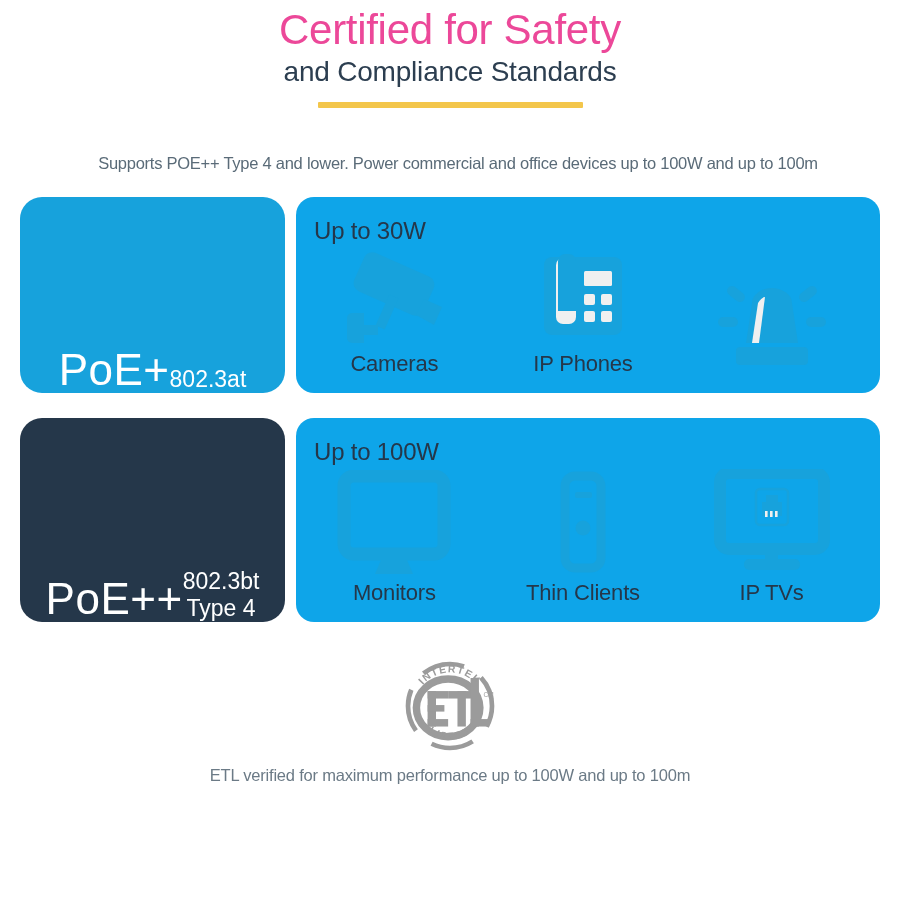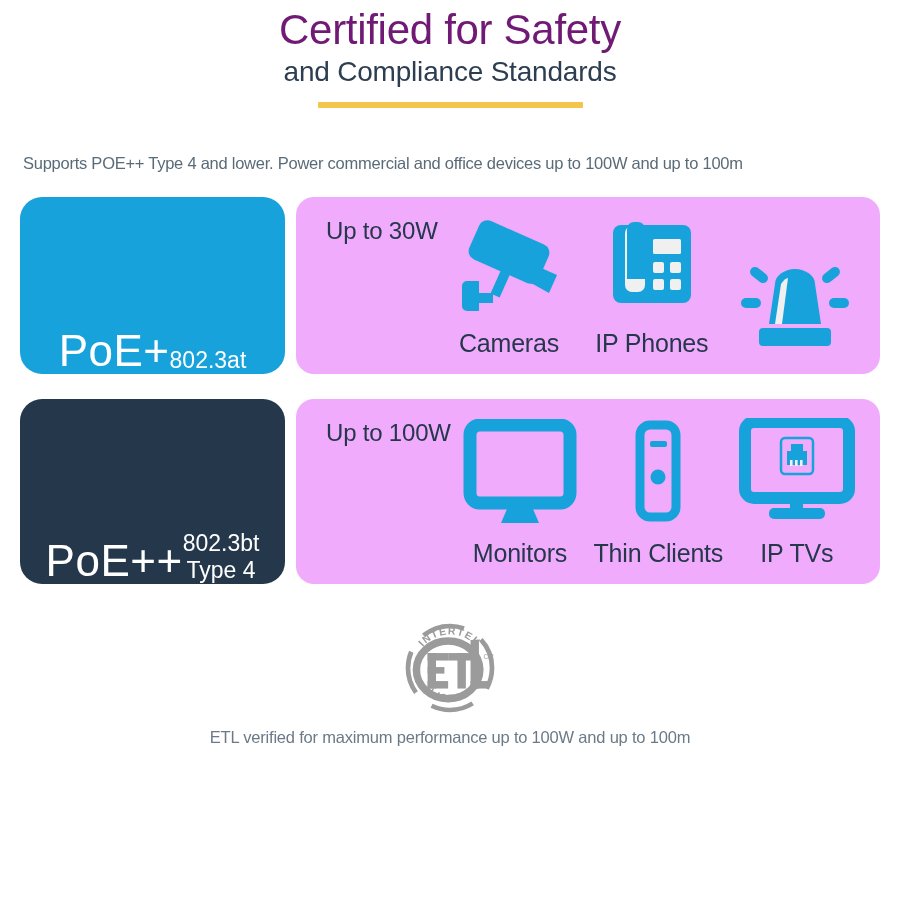--- a/index.html
+++ b/index.html
@@ -17,46 +17,46 @@
   }
 
   
   .header {
     padding-top: 6px;
     text-align: center;
   }
   .title-line1 {
     font-size: 42px;
     font-weight: 400;
-    color: #701a75;
+    color: #ec4899;
     line-height: 1.16;
     letter-spacing: -0.3px;
   }
   .title-line2 {
     font-size: 28px;
     font-weight: 300;
     color: #2c3e50;
     line-height: 1.18;
     letter-spacing: -0.2px;
   }
   .accent-rule {
     width: 265px;
     height: 6px;
     background: #F3C64B;
     margin: 14px auto 0;
     border-radius: 1px;
   }
 
   .subtitle {
-    margin: 46px 0 0 1px;
+    margin: 46px 0 0 16px;
     padding: 0 22px;
     font-size: 16.5px;
     font-weight: 300;
     color: #5a6b78;
-    text-align: left;
+    text-align: center;
     white-space: nowrap;
     letter-spacing: -0.25px;
   }
 
   
   .row {
     display: flex;
     align-items: stretch;
     margin: 0 20px;
     gap: 11px;
@@ -86,25 +86,26 @@
   }
   .badge-sub {
     font-size: 23px;
     font-weight: 300;
     line-height: 1.18;
     margin-top: 1px;
   }
 
   .panel {
     flex: 1 1 auto;
-    background: #f0abfc;
+    background: #0ea5e9;
     border-radius: 18px;
-    padding: 16px 14px 12px 16px;
+    padding: 16px 14px 12px 4px;
     box-sizing: border-box;
     display: flex;
+    flex-direction: column;
   }
   .panel-heading {
     font-size: 24px;
     font-weight: 400;
     color: #25374A;
     margin: 4px 0 0 14px;
     letter-spacing: -0.2px;
   }
   .panel-items {
     flex: 1 1 auto;
@@ -120,22 +121,22 @@
     justify-content: flex-end;
     width: 33%;
   }
   .item-icon {
     height: 108px;
     display: flex;
     align-items: center;
     justify-content: center;
   }
   .item-label {
-    margin-top: 12px;
-    font-size: 25px;
+    margin-top: 2px;
+    font-size: 22px;
     font-weight: 400;
     color: #25374A;
     letter-spacing: -0.2px;
     white-space: nowrap;
   }
 
   .row-top .item-icon { height: 104px; }
   .row-bottom .item-icon { height: 112px; }
 
   

